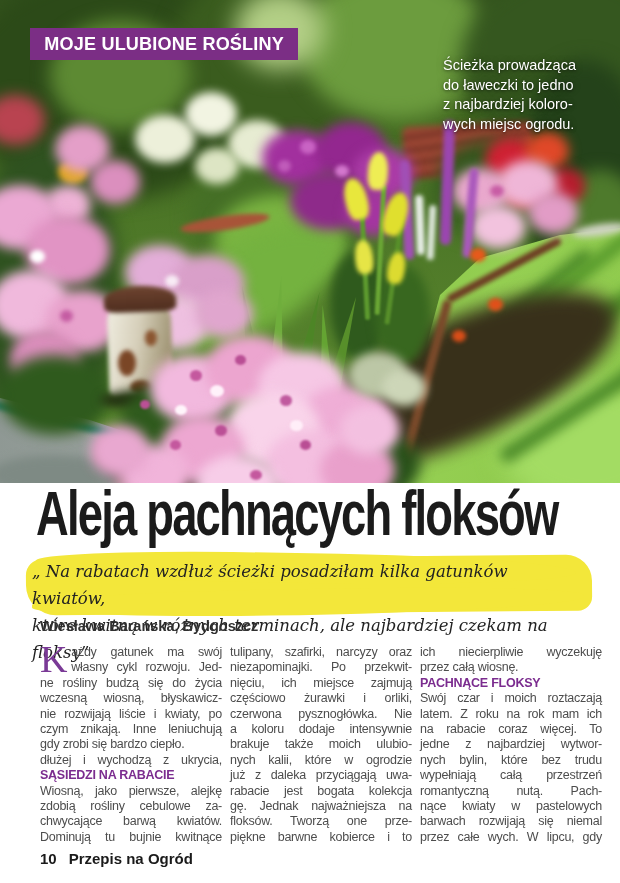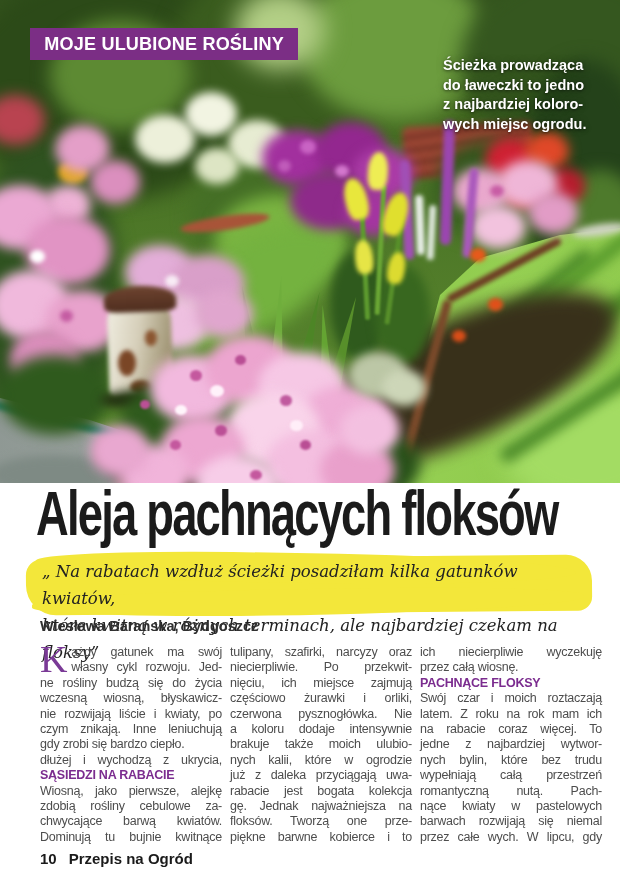--- a/index.html
+++ b/index.html
@@ -12,37 +12,37 @@
   .lawn{position:absolute;inset:0;
         background:linear-gradient(115deg,#5da32c 0%,#7fbf3f 40%,#95cf52 75%,#8cc84a 100%);
         clip-path:polygon(398px 483px,412px 400px,440px 295px,480px 258px,560px 235px,620px 228px,620px 483px);}
   .path{position:absolute;inset:0;
         background:linear-gradient(100deg,#8a9490,#a5aca6 60%,#9aa29d);
         clip-path:polygon(0px 398px,90px 420px,185px 452px,255px 483px,0px 483px);}
   .ribbon{position:absolute;left:30px;top:28px;width:268px;height:32px;display:flex;
           align-items:center;justify-content:center;}
   .ribbon span{font-weight:bold;font-size:19px;color:#ffffff;letter-spacing:.2px;
           transform:scaleX(.95);white-space:nowrap;}
-  .caption{position:absolute;left:443px;top:56px;width:168px;font-weight:bold;font-size:14.5px;
+  .caption{position:absolute;left:443px;top:56px;width:168px;font-weight:normal;font-size:14.5px;
            line-height:19.5px;color:#ffffff;white-space:pre-line;
            text-shadow:0 1px 3px rgba(0,0,0,.55),0 0 8px rgba(0,0,0,.25);}
   
   .title{position:absolute;left:36px;top:480px;margin:0;font-weight:bold;font-size:63px;
          line-height:66px;letter-spacing:-2.5px;color:#1b1b1b;white-space:nowrap;
          transform:scaleX(.72);transform-origin:0 0;}
   
   .quote-wrap{position:absolute;left:26px;top:555px;width:568px;height:62px;}
   .hl{position:absolute;}
   .hl1{left:0;top:2px;width:566px;height:56px;border-radius:16px 26px 14px 30px;
        transform:rotate(-.5deg);}
   .hl2{left:10px;top:-2px;width:540px;height:30px;border-radius:40% 60% 50% 50%;
        transform:rotate(.7deg);}
   .hl3{left:6px;top:34px;width:552px;height:26px;border-radius:50% 40% 60% 45%;
        transform:rotate(-.8deg);}
-  .quote-text{position:absolute;left:16px;top:3px;width:548px;
+  .quote-text{position:absolute;left:6px;top:3px;width:548px;
               font-family:"DejaVu Serif",serif;font-style:italic;font-size:16.5px;
               line-height:27px;color:#222222;}
   
   .author{position:absolute;left:40px;top:618px;font-weight:bold;font-size:14.5px;color:#303030;}
   .columns{position:absolute;left:40px;top:645px;display:flex;gap:8px;}
   .col{width:182px;font-size:12.5px;line-height:15.4px;letter-spacing:-.25px;color:#4d4d4d;}
   .line{text-align:justify;text-align-last:justify;}
   .line.endpara{text-align-last:left;}
   .subhead{font-weight:bold;text-align:left;}
   .dropcap{float:left;font-family:"Liberation Serif",serif;font-size:38px;line-height:29px;
@@ -226,21 +226,21 @@
         <div class="para">
           <div class="line">Wiosną, jako pierwsze, alejkę</div>
           <div class="line">zdobią rośliny cebulowe za-</div>
           <div class="line">chwycające barwą kwiatów.</div>
           <div class="line">Dominują tu bujnie kwitnące</div>
         </div>
       </div>
     <div class="col">
         <div class="para">
           <div class="line">tulipany, szafirki, narcyzy oraz</div>
-          <div class="line">niecierpliwie. Po przekwit-</div>
+          <div class="line">niezapominajki. Po przekwit-</div>
           <div class="line">nięciu, ich miejsce zajmują</div>
           <div class="line">częściowo żurawki i orliki,</div>
           <div class="line">czerwona pysznogłówka. Nie</div>
           <div class="line">a koloru dodaje intensywnie</div>
           <div class="line">brakuje także moich ulubio-</div>
           <div class="line">nych kalii, które w ogrodzie</div>
           <div class="line">już z daleka przyciągają uwa-</div>
           <div class="line">rabacie jest bogata kolekcja</div>
           <div class="line">gę. Jednak najważniejsza na</div>
           <div class="line">floksów. Tworzą one prze-</div>

